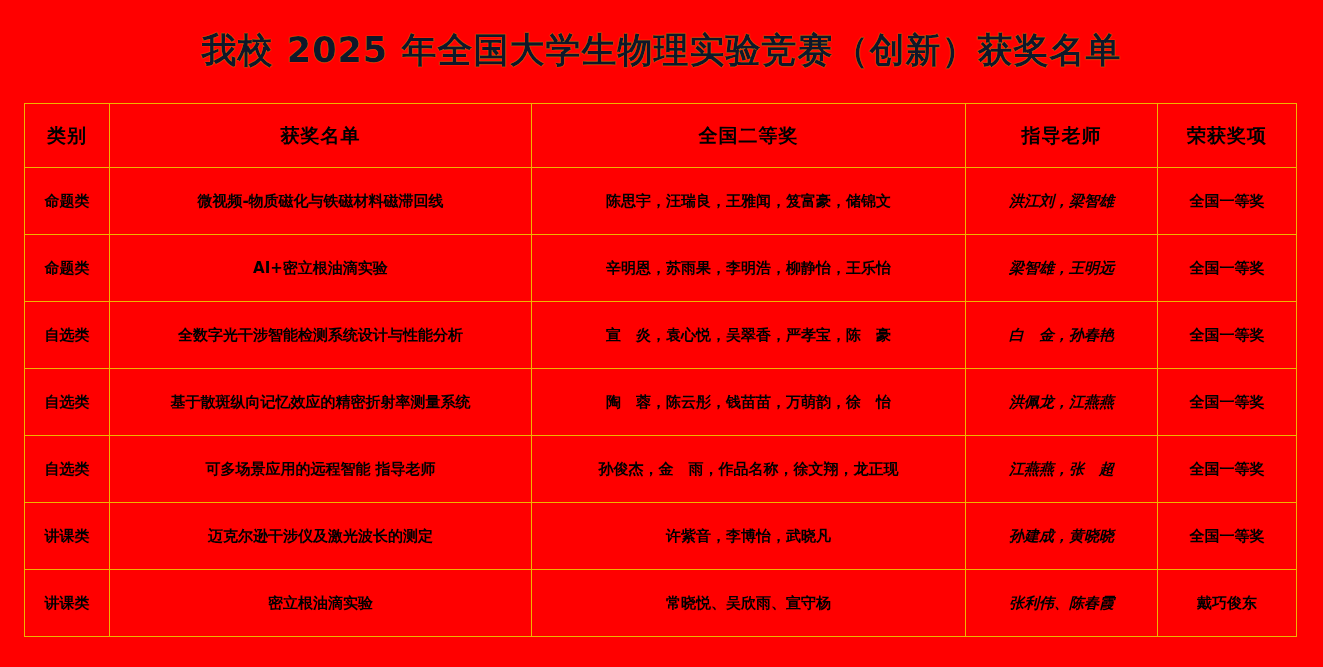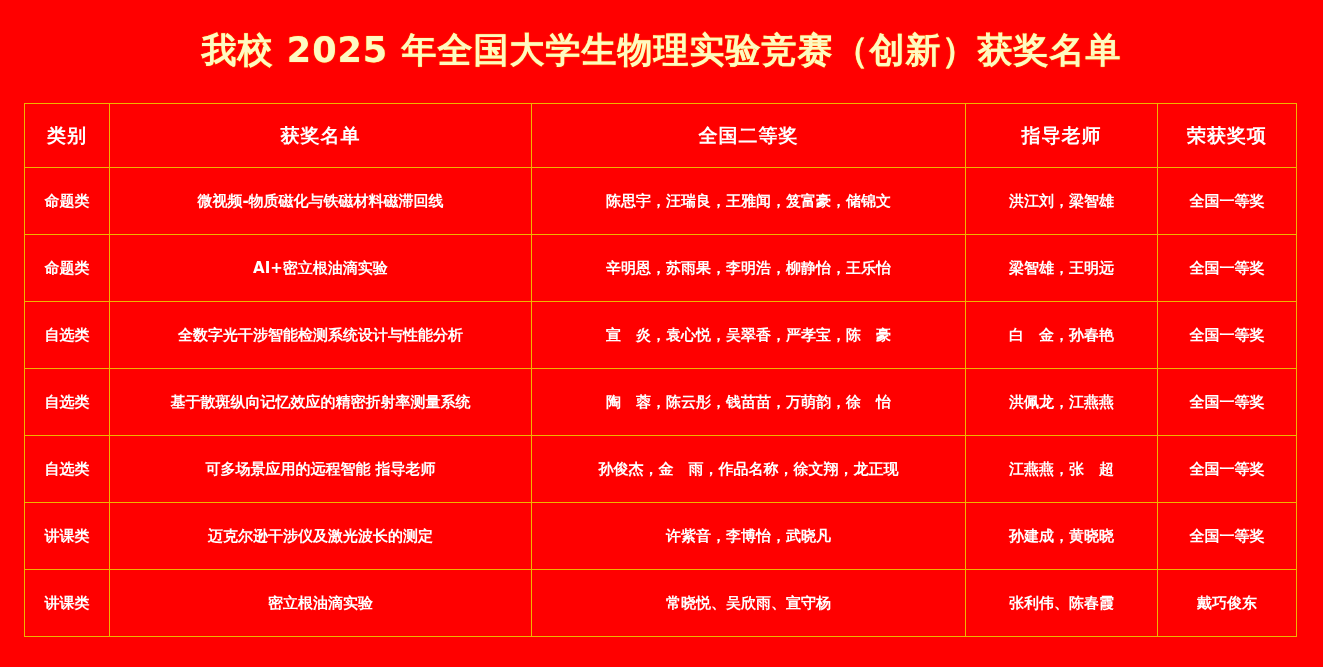--- a/index.html
+++ b/index.html
@@ -21,42 +21,42 @@
     background: #ff0000;
     box-sizing: border-box;
   }
 
   .page-title {
     position: absolute;
     left: 0;
     top: 26px;
     width: 1323px;
     text-align: center;
-    color: #fef9c3;
+    color: #0f172a;
     font-size: 35px;
     font-weight: bold;
     letter-spacing: 1px;
     line-height: 48px;
     white-space: nowrap;
     text-shadow: 0 0 1px #ffe600;
   }
 
   .award-table {
     position: absolute;
     left: 24px;
     top: 103px;
     width: 1272px;
     border-collapse: collapse;
     table-layout: fixed;
   }
 
   .award-table td,
   .award-table th {
     border: 1.5px solid #f0b400;
-    color: #ffffff;
+    color: #000000;
     font-weight: bold;
     text-align: center;
     vertical-align: middle;
     padding: 0 2px;
     background: #ff0000;
     white-space: nowrap;
     overflow: hidden;
   }
 
   .award-table thead th {
@@ -72,21 +72,21 @@
 
   .col-category  { width: 85px; }
   .col-project   { width: 422px; }
   .col-members   { width: 434px; }
   .col-teachers  { width: 192px; }
   .col-award     { width: 139px; }
 
   td.cell-category  { font-size: 19px; }
   td.cell-project   { font-size: 19.5px; }
   td.cell-members   { font-size: 19.5px; }
-  td.cell-teachers  { font-size: 19.5px; }
+  td.cell-teachers  { font-size: 19.5px; font-style: italic; }
   td.cell-award     { font-size: 19px; }
 </style>
 </head>
 <body>
 
 <div class="page">
 
   <div class="page-title">我校 2025 年全国大学生物理实验竞赛（创新）获奖名单</div>
 
   <table class="award-table">

